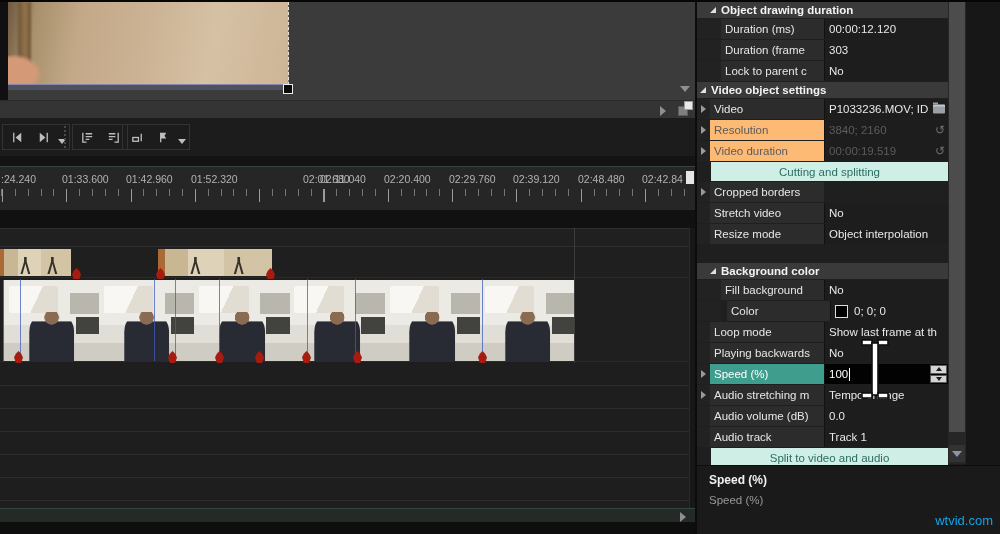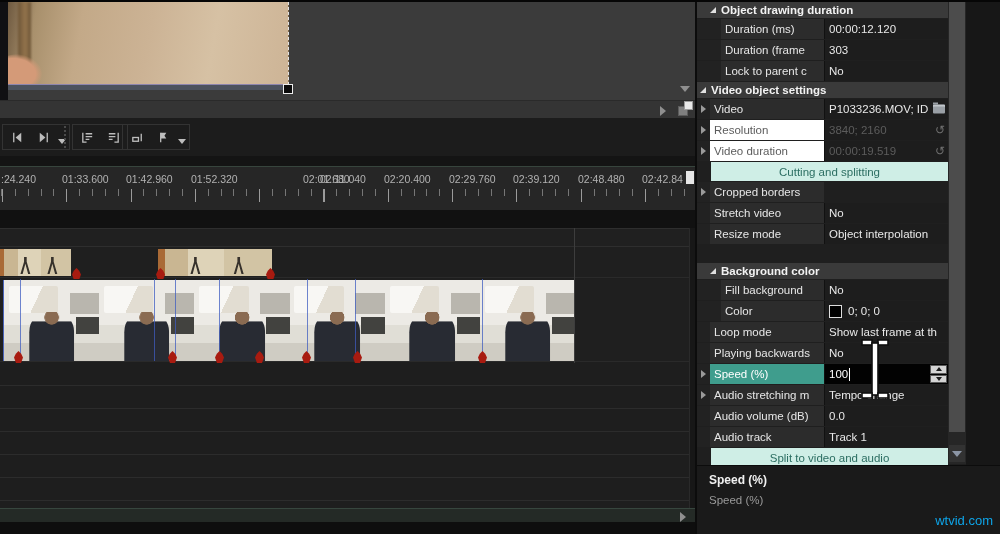--- a/index.html
+++ b/index.html
@@ -87,21 +87,21 @@
   .pin-small { bottom:-3px; } .pin-video { bottom:-2px; }
 
   
   #props { left:697px; top:2px; width:269px; height:463px; background:#1f1f1f; }
   #prop-rows { position:absolute; left:0; top:0; width:251px; }
   .prow { display:flex; height:20px; margin-bottom:1px; background:#1f1f1f; align-items:stretch; }
   .prow .gutter { background:#222; display:flex; align-items:center; justify-content:flex-end; }
   .prow .lbl { flex:0 0 auto; display:flex; align-items:center; background:#2c2c2c; color:#e6e6e6; overflow:hidden; white-space:nowrap; padding-left:4px; }
   .prow .val { flex:1; display:flex; align-items:center; background:#1d1d1d; border-left:1px solid #111; padding-left:4px; overflow:hidden; white-space:nowrap; position:relative; }
   .prow.disabled .lbl, .prow.disabled .val { color:#5c5c5c; }
-  .prow.disabled .lbl { background:#ffffff;text-align:center; }
+  .prow.disabled .lbl { background:#fdba74;text-align:center; }
   .phdr { display:flex; height:16px; margin-bottom:1px; background:#3a3a3a; align-items:center; font-weight:bold; color:#f2f2f2; }
   .hdr-tri { width:0; height:0; border-left:6px solid transparent; border-bottom:6px solid #e0e0e0; margin-right:5px; }
   .row-tri { width:0; height:0; border-top:4px solid transparent; border-bottom:4px solid transparent; border-left:5px solid #9a9a9a; margin-right:4px; }
   .prop-btn { height:19px; margin:1px 0 1px 14px; width:237px; background:var(--teal-bg); color:var(--teal-text);
     display:flex; align-items:center; justify-content:center; font-size:11.5px; border:none; }
   .hl .lbl { background:var(--hl); color:#fff; }
   .hl .val { background:#020202; color:#fff; }
   .caret { display:inline-block; width:1px; height:13px; background:#fff; margin-left:1px; }
   .spinner { position:absolute; right:1px; top:1px; width:17px; height:18px; display:flex; flex-direction:column; gap:1px; }
   .spin-btn { flex:1; background:#d4d4d4; border:1px solid #5a5a5a; display:flex; align-items:center; justify-content:center; }
@@ -410,21 +410,21 @@
         </div>
         <div class="prow">
           <span class="gutter" style="flex: 0 0 24px;"></span>
           <span class="lbl" style="flex: 0 0 103px;">Fill background</span>
           <span class="val">
             <span>No</span>
           </span>
         </div>
         <div class="prow">
           <span class="gutter" style="flex: 0 0 24px;"></span>
-          <span class="lbl" style="flex: 0 0 103px;">Color</span>
+          <span class="lbl" style="flex: 0 0 103px; margin-left: 6px;">Color</span>
           <span class="val">
             <span class="swatch" style="background: rgb(0, 0, 0);"></span>
             <span>0; 0; 0</span>
           </span>
         </div>
         <div class="prow">
           <span class="gutter" style="flex: 0 0 13px;"></span>
           <span class="lbl" style="flex: 0 0 114px;">Loop mode</span>
           <span class="val">
             <span>Show last frame at th</span>

